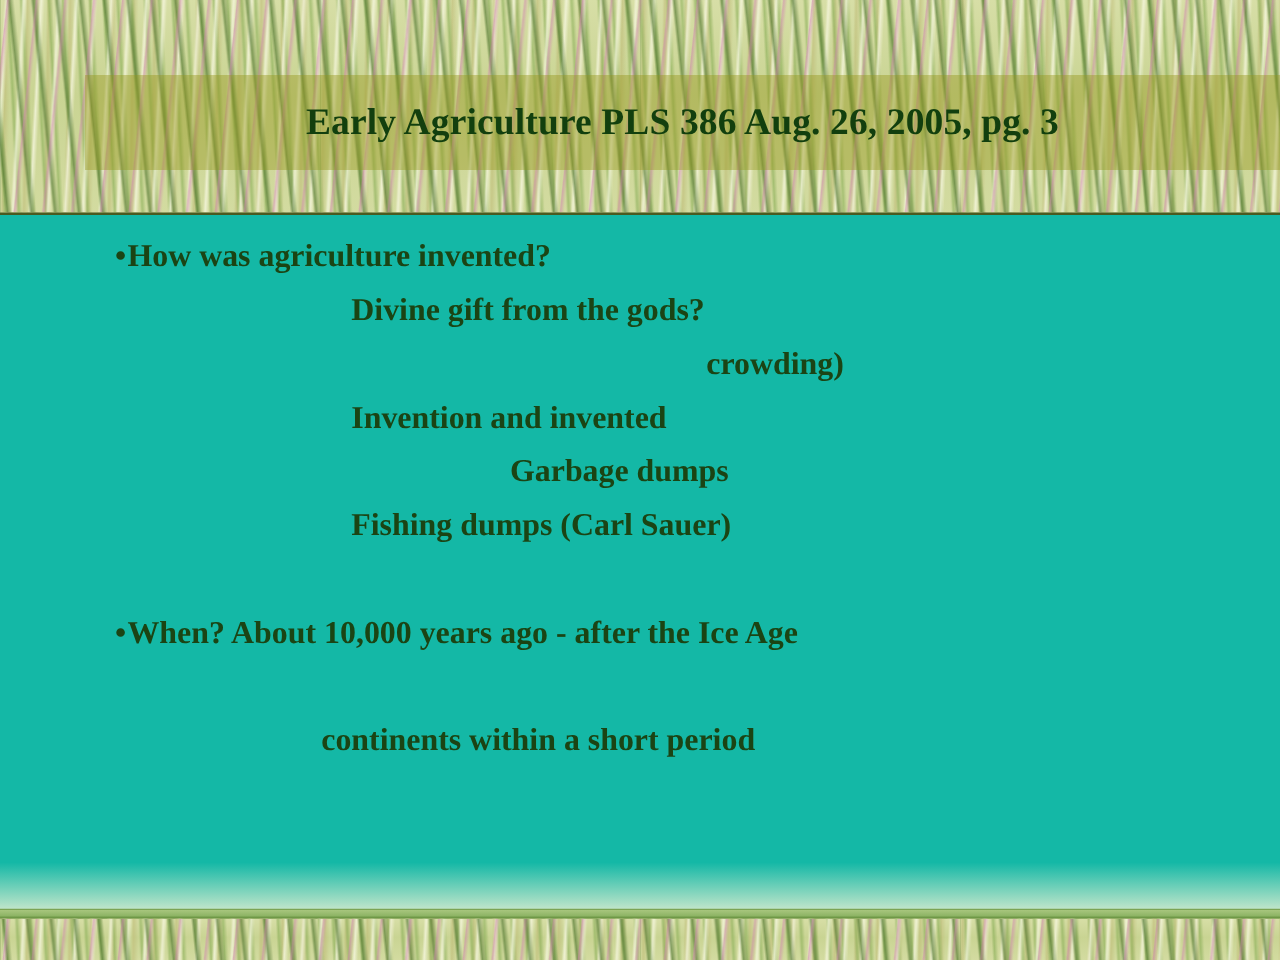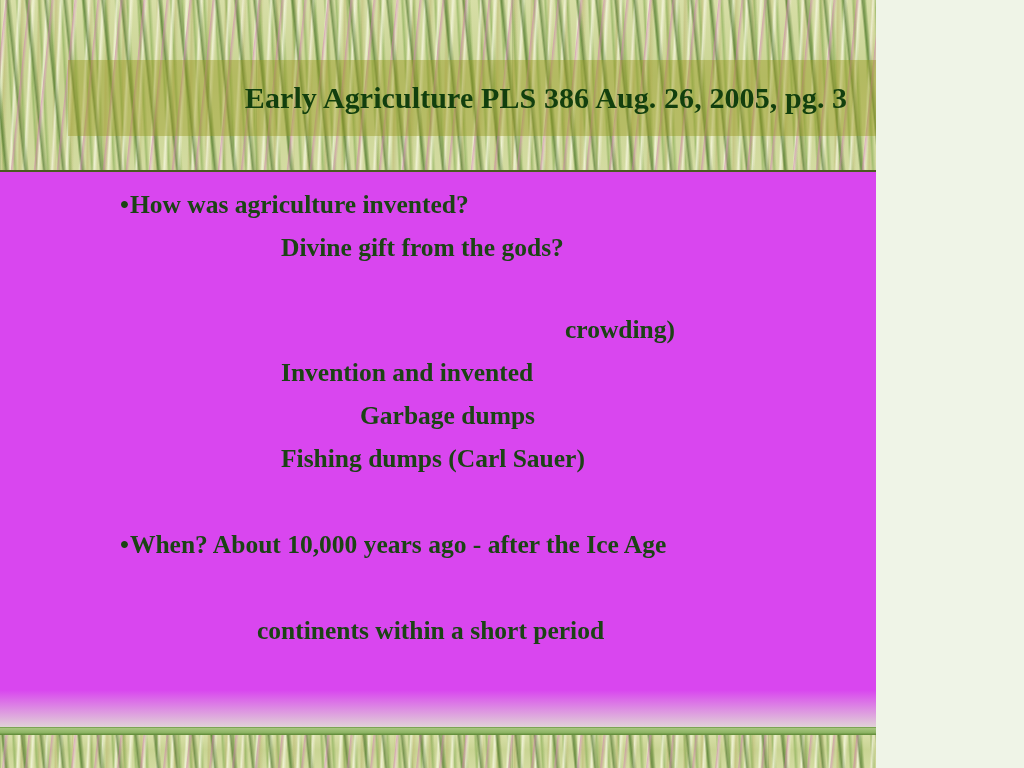--- a/index.html
+++ b/index.html
@@ -10,23 +10,23 @@
   body {
     width: 1024px;
     height: 768px;
     overflow: hidden;
     font-family: "Liberation Serif", "DejaVu Serif", serif;
     background: #eff4e7;
   }
 
   #slide {
     position: relative;
-    width: 876px;
+    width: 1024px;
     height: 768px;
-    background: #d946ef;
+    background: #14b8a6;
     overflow: hidden;
   }
 
   
   .grass {
     position: absolute;
     left: 0;
     width: 1024px;
     background-color: #cfd79a;
     background-image:
@@ -135,30 +135,30 @@
     font-weight: bold;
     line-height: 43px;
   }
 
   .line {
     white-space: nowrap;
     height: 43px;
   }
 
   .bullet-line {
-    padding-left: 120px;
+    padding-left: 92px;
     text-indent: 0;
   }
   .bullet-line .dot {
     margin-right: 1px;
   }
 
   .ind-1 { padding-left: 257px; margin-left: 24px; }
-  .ind-2 { padding-left: 360px; }
-  .ind-3 { padding-left: 565px; margin-top: 39px; }
+  .ind-2 { padding-left: 360px; margin-left: 48px; }
+  .ind-3 { padding-left: 565px; }
   .ind-cont { padding-left: 257px; }
 
   .spacer { height: 43px; }
 </style>
 </head>
 <body>
 
 <div id="slide">
 
   <div id="grass-top" class="grass"></div>

